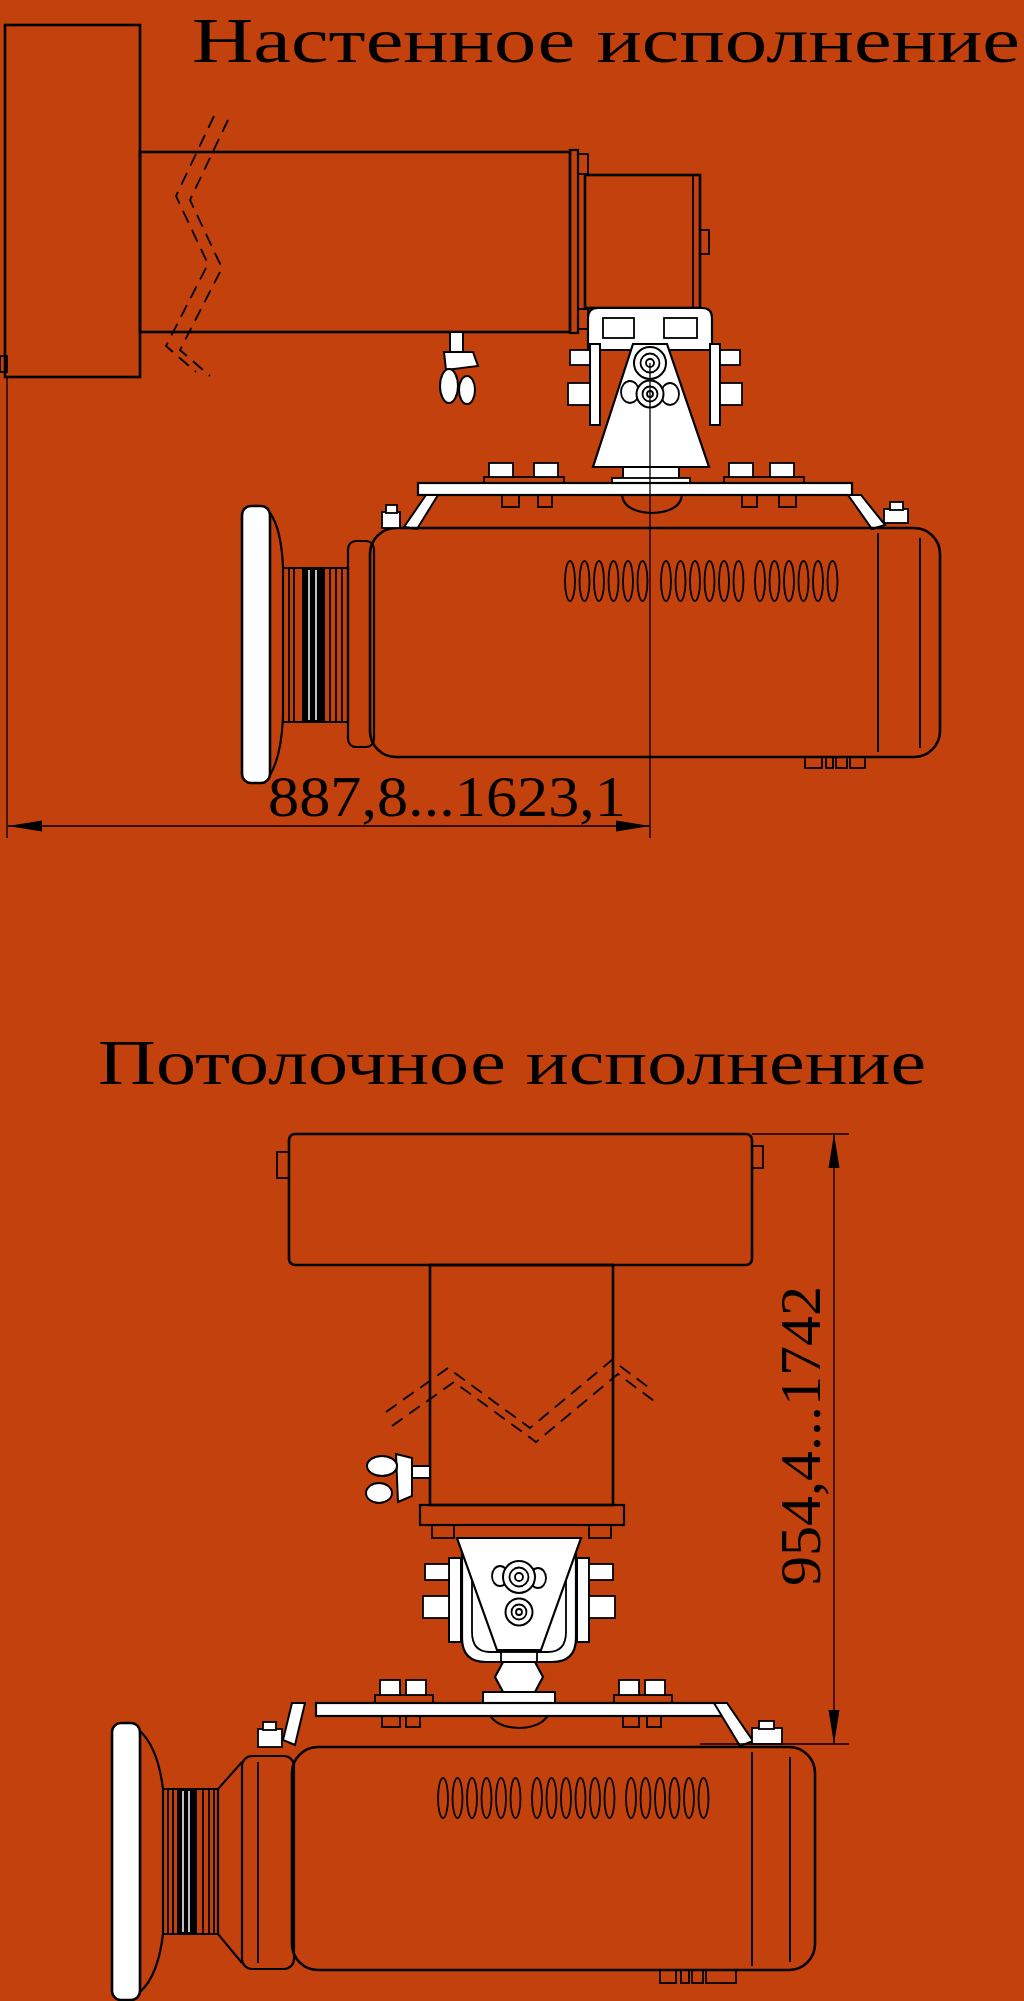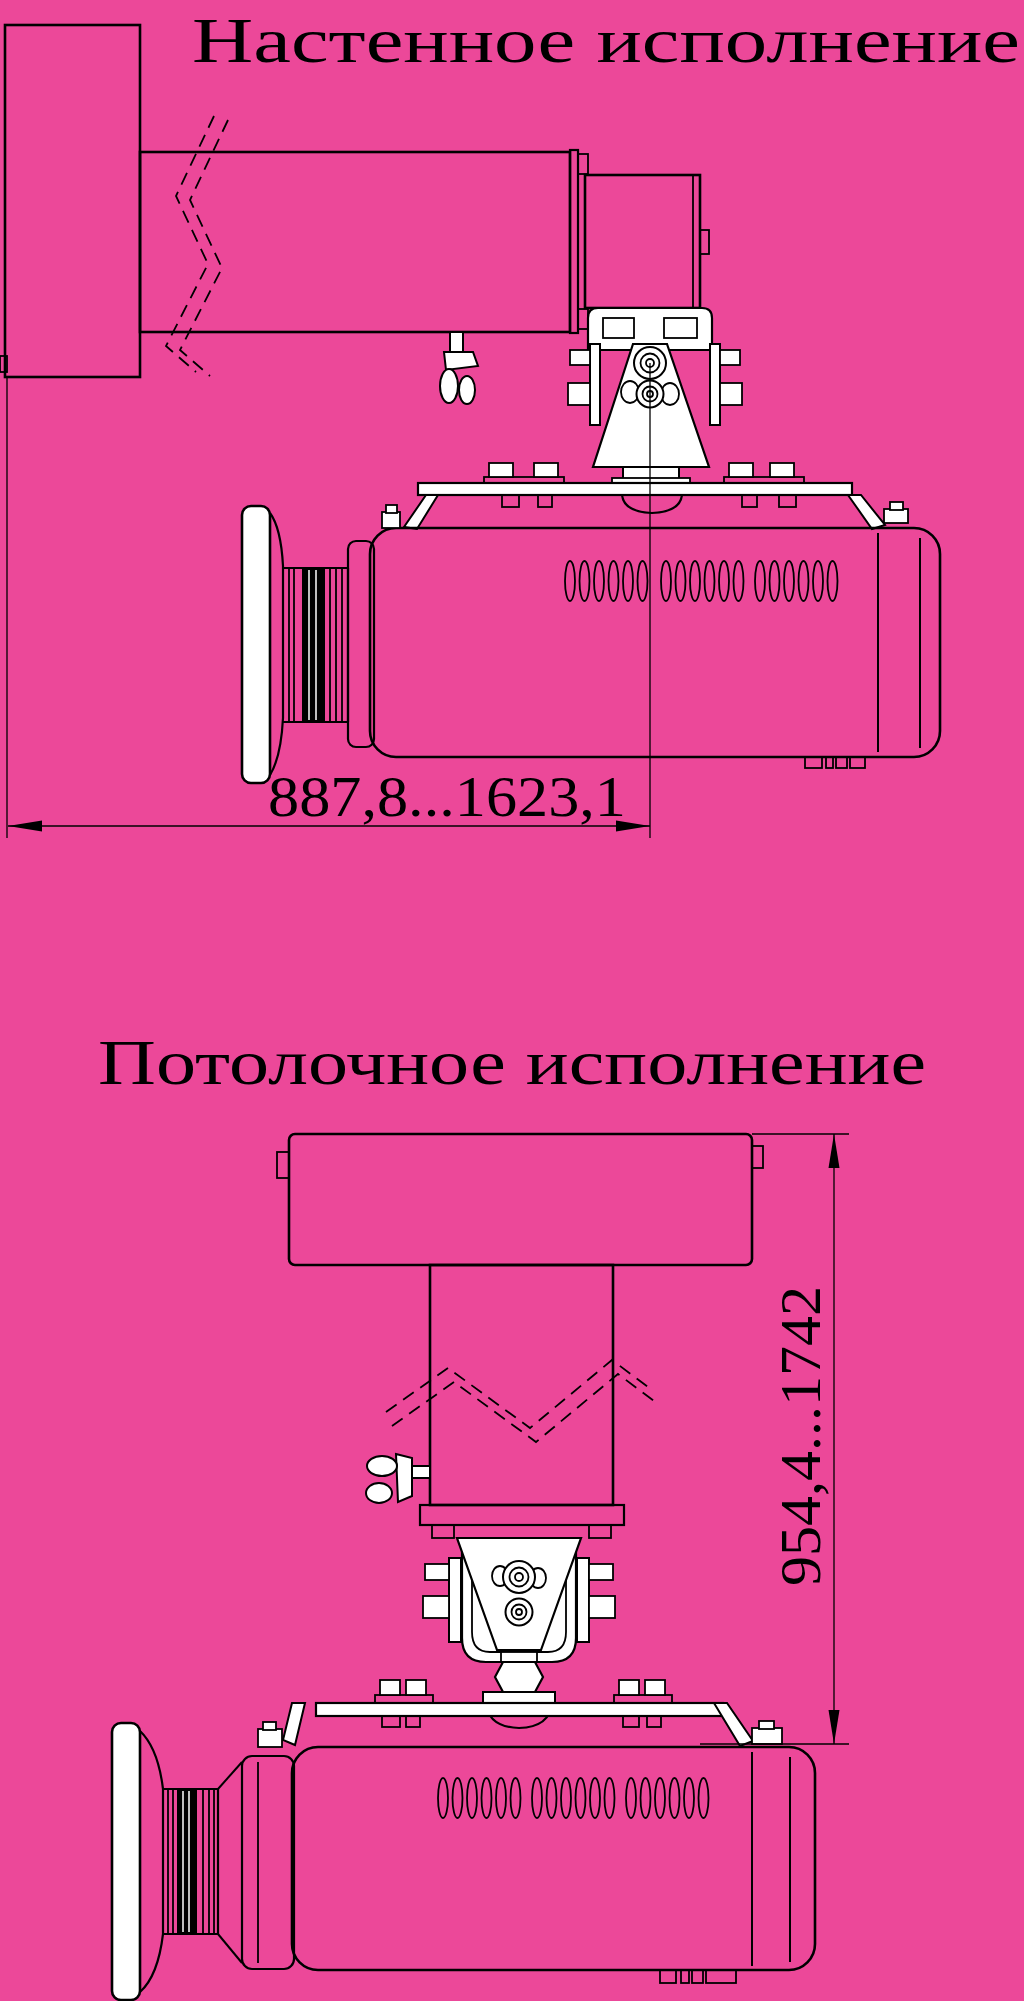--- a/index.html
+++ b/index.html
@@ -1,16 +1,16 @@
 <!DOCTYPE html>
 <html><head>
 <meta charset="utf-8">
 <style>
   html,body{margin:0;padding:0;background:#ffffff;}
-  .page{width:1024px;height:2001px;background:#ec4899;position:relative;overflow:hidden;}
+  .page{width:1024px;height:2001px;background:#c2410c;position:relative;overflow:hidden;}
   svg{display:block;}
   .s{stroke:#000000;fill:none;stroke-linecap:butt;stroke-linejoin:miter;}
   .w26{stroke-width:2.6;}
   .w22{stroke-width:2.2;}
   .w2{stroke-width:2;}
   .w18{stroke-width:1.8;}
   .w13{stroke-width:1.3;}
   .wf{fill:#ffffff;}
   .bk{fill:#000000;stroke:none;}
   .wl{stroke:#ffffff;stroke-width:1.5;fill:none;}

